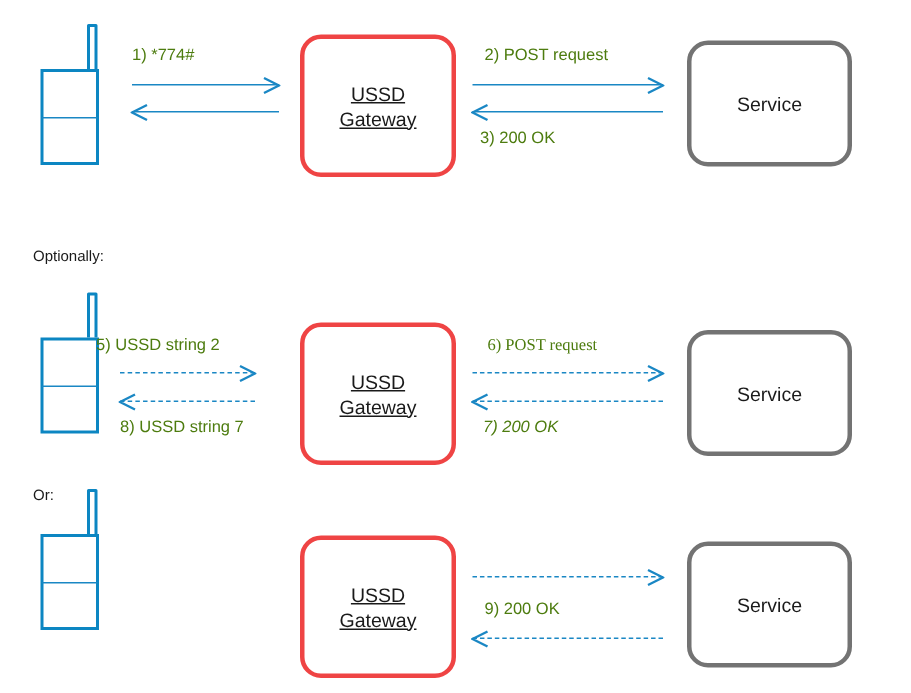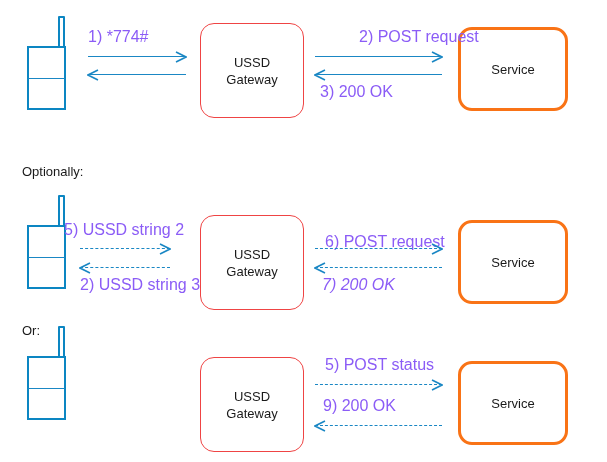--- a/index.html
+++ b/index.html
@@ -18,21 +18,21 @@
     background: #ffffff;
     overflow: hidden;
   }
   .section {
     position: absolute;
     left: 0;
     width: 607px;
   }
   .section-label {
     position: absolute;
-    font-size: 13px;
+    font-size: 10px;
     line-height: 16px;
     color: #1a1a1a;
     white-space: nowrap;
   }
 
   
   .phone {
     position: absolute;
     width: 44px;
     height: 96px;
@@ -74,25 +74,26 @@
     background: #ffffff;
     display: flex;
     align-items: center;
     justify-content: center;
     text-align: center;
     font-size: 13px;
     line-height: 17px;
     color: #1a1a1a;
   }
   .node.gateway {
-    border: 1px solid #ef4444;
+    border: 3px solid #ef4444;
     border-radius: 14px;
+    text-decoration: underline;
   }
   .node.service {
-    border: 3px solid #f97316;
+    border: 3px solid #737373;
     border-radius: 14px;
   }
 
   
   .arrow {
     position: absolute;
     height: 12px;
   }
   .arrow .line {
     position: absolute;
@@ -112,23 +113,23 @@
     height: 12px;
   }
   .arrow .head svg {
     display: block;
   }
   .arrow.right .head { right: -1px; }
   .arrow.left .head  { left: -1px; }
 
   .arrow-label {
     position: absolute;
-    font-size: 16px;
+    font-size: 11px;
     line-height: 16px;
-    color: #8b5cf6;
+    color: #4d7c0f;
     white-space: nowrap;
   }
 </style>
 </head>
 <body>
 
 <div id="diagram">
 
   <div class="section" style="top:0;height:150px;">
 
@@ -161,21 +162,21 @@
 
     <div class="arrow left" style="left:88px; top:69px; width:98px;">
       <div class="line"></div>
       <div class="head">
         <svg width="12" height="12" viewBox="0 0 12 12">
             <path d="M11 1 L1 6 L11 11" fill="none" stroke="#1a87c4" stroke-width="1.6"></path>
           </svg>
       </div>
     </div>
 
-    <div class="arrow-label" style="left:323px; top:29px;margin-left:36px;">2) POST request</div>
+    <div class="arrow-label" style="left:323px; top:29px;">2) POST request</div>
     <div class="arrow right" style="left:315px; top:51px; width:127px;">
       <div class="line"></div>
       <div class="head">
         <svg width="12" height="12" viewBox="0 0 12 12">
             <path d="M1 1 L11 6 L1 11" fill="none" stroke="#1a87c4" stroke-width="1.6"></path>
           </svg>
       </div>
     </div>
 
     <div class="arrow left" style="left:315px; top:69px; width:127px;">
@@ -221,23 +222,23 @@
     </div>
 
     <div class="arrow left dashed" style="left:80px; top:112px; width:90px;">
       <div class="line"></div>
       <div class="head">
         <svg width="12" height="12" viewBox="0 0 12 12">
             <path d="M11 1 L1 6 L11 11" fill="none" stroke="#1a87c4" stroke-width="1.6"></path>
           </svg>
       </div>
     </div>
-    <div class="arrow-label" style="left:80px; top:127px;">2) USSD string 3</div>
-
-    <div class="arrow-label" style="left:325px; top:84px;">6) POST request</div>
+    <div class="arrow-label" style="left:80px; top:127px;">8) USSD string 7</div>
+
+    <div class="arrow-label" style="left:325px; top:72px;font-family:Liberation Serif, serif;">6) POST request</div>
     <div class="arrow right dashed" style="left:315px; top:93px; width:127px;">
       <div class="line"></div>
       <div class="head">
         <svg width="12" height="12" viewBox="0 0 12 12">
             <path d="M1 1 L11 6 L1 11" fill="none" stroke="#1a87c4" stroke-width="1.6"></path>
           </svg>
       </div>
     </div>
 
     <div class="arrow left dashed" style="left:315px; top:112px; width:127px;">
@@ -265,21 +266,20 @@
       <div>
         <div>USSD</div>
         <div>Gateway</div>
       </div>
     </div>
 
     <div class="node service" style="left:458px; top:56px; width:110px; height:84px;">
       <span>Service</span>
     </div>
 
-    <div class="arrow-label" style="left:325px; top:52px;">5) POST status</div>
     <div class="arrow right dashed" style="left:315px; top:74px; width:127px;">
       <div class="line"></div>
       <div class="head">
         <svg width="12" height="12" viewBox="0 0 12 12">
             <path d="M1 1 L11 6 L1 11" fill="none" stroke="#1a87c4" stroke-width="1.6"></path>
           </svg>
       </div>
     </div>
 
     <div class="arrow-label" style="left:323px; top:93px;">9) 200  OK</div>

